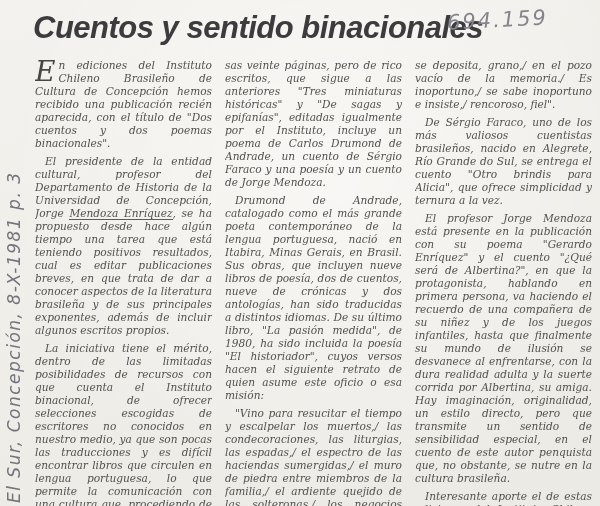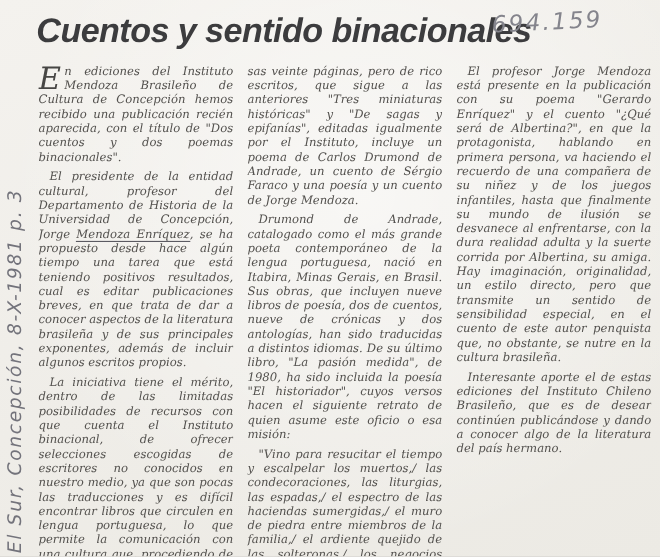--- a/index.html
+++ b/index.html
@@ -97,33 +97,35 @@
 
   <div class="headline">Cuentos y sentido binacionales</div>
 
   <div class="catalog-number">694.159</div>
 
   <div class="margin-note">El Sur, Concepción, 8-X-1981 p. 3</div>
 
   <div class="columns">
 
     <div class="col">
-      <p class="first"><span class="dropcap">E</span><span>n ediciones del Instituto Mendoza Brasileño de Cultura de Concepción hemos recibido una publicación recién aparecida, con el título de "Dos cuentos y dos poemas binacionales".</span></p>
+      <p class="first"><span class="dropcap">E</span><span>n ediciones del Instituto Chileno Brasileño de Cultura de Concepción hemos recibido una publicación recién aparecida, con el título de "Dos cuentos y dos poemas binacionales".</span></p>
       <p><span>El presidente de la entidad cultural, profesor del Departamento de Historia de la Universidad de Concepción, Jorge </span><span class="pen-underline">Mendoza Enríquez</span><span>, se ha propuesto desde hace algún tiempo una tarea que está teniendo positivos resultados, cual es editar publicaciones breves, en que trata de dar a conocer aspectos de la literatura brasileña y de sus principales exponentes, además de incluir algunos escritos propios.</span></p>
       <p>La iniciativa tiene el mérito, dentro de las limitadas posibilidades de recursos con que cuenta el Instituto binacional, de ofrecer selecciones escogidas de escritores no conocidos en nuestro medio, ya que son pocas las traducciones y es difícil encontrar libros que circulen en lengua portuguesa, lo que permite la comunicación con una cultura que, procediendo de un país latinoamericano, presenta, sin embargo, concepciones diferentes a las de los otros pueblos del continente.</p>
 
     </div>
 
     <div class="col">
       <p class="first">sas veinte páginas, pero de rico escritos, que sigue a las anteriores "Tres miniaturas históricas" y "De sagas y epifanías", editadas igualmente por el Instituto, incluye un poema de Carlos Drumond de Andrade, un cuento de Sérgio Faraco y una poesía y un cuento de Jorge Mendoza.</p>
       <p>Drumond de Andrade, catalogado como el más grande poeta contemporáneo de la lengua portuguesa, nació en Itabira, Minas Gerais, en Brasil. Sus obras, que incluyen nueve libros de poesía, dos de cuentos, nueve de crónicas y dos antologías, han sido traducidas a distintos idiomas. De su último libro, "La pasión medida", de 1980, ha sido incluida la poesía "El historiador", cuyos versos hacen el siguiente retrato de quien asume este oficio o esa misión:</p>
       <p>"Vino para resucitar el tiempo y escalpelar los muertos,/ las condecoraciones, las liturgias, las espadas,/ el espectro de las haciendas sumergidas,/ el muro de piedra entre miembros de la familia,/ el ardiente quejido de las solteronas,/ los negocios fraudulentos,/ las ilusiones jamás confirmadas/ ni deshechas./ Vino para contar lo que no fue justo haber glorificado/ y</p>
     </div>
 
     <div class="col">
+      <p class="first">se deposita, grano,/ en el pozo vacío de la memoria./ Es inoportuno,/ se sabe inoportuno e insiste,/ rencoroso, fiel".</p>
+      <p>De Sérgio Faraco, uno de los más valiosos cuentistas brasileños, nacido en Alegrete, Río Grande do Sul, se entrega el cuento "Otro brindis para Alicia", que ofrece simplicidad y ternura a la vez.</p>
       <p>El profesor Jorge Mendoza está presente en la publicación con su poema "Gerardo Enríquez" y el cuento "¿Qué será de Albertina?", en que la protagonista, hablando en primera persona, va haciendo el recuerdo de una compañera de su niñez y de los juegos infantiles, hasta que finalmente su mundo de ilusión se desvanece al enfrentarse, con la dura realidad adulta y la suerte corrida por Albertina, su amiga. Hay imaginación, originalidad, un estilo directo, pero que transmite un sentido de sensibilidad especial, en el cuento de este autor penquista que, no obstante, se nutre en la cultura brasileña.</p>
       <p>Interesante aporte el de estas ediciones del Instituto Chileno Brasileño, que es de desear continúen publicándose y dando a conocer algo de la literatura del país hermano.</p>
 
     </div>
 
   </div>
 
 </div>
 
 </body></html>

